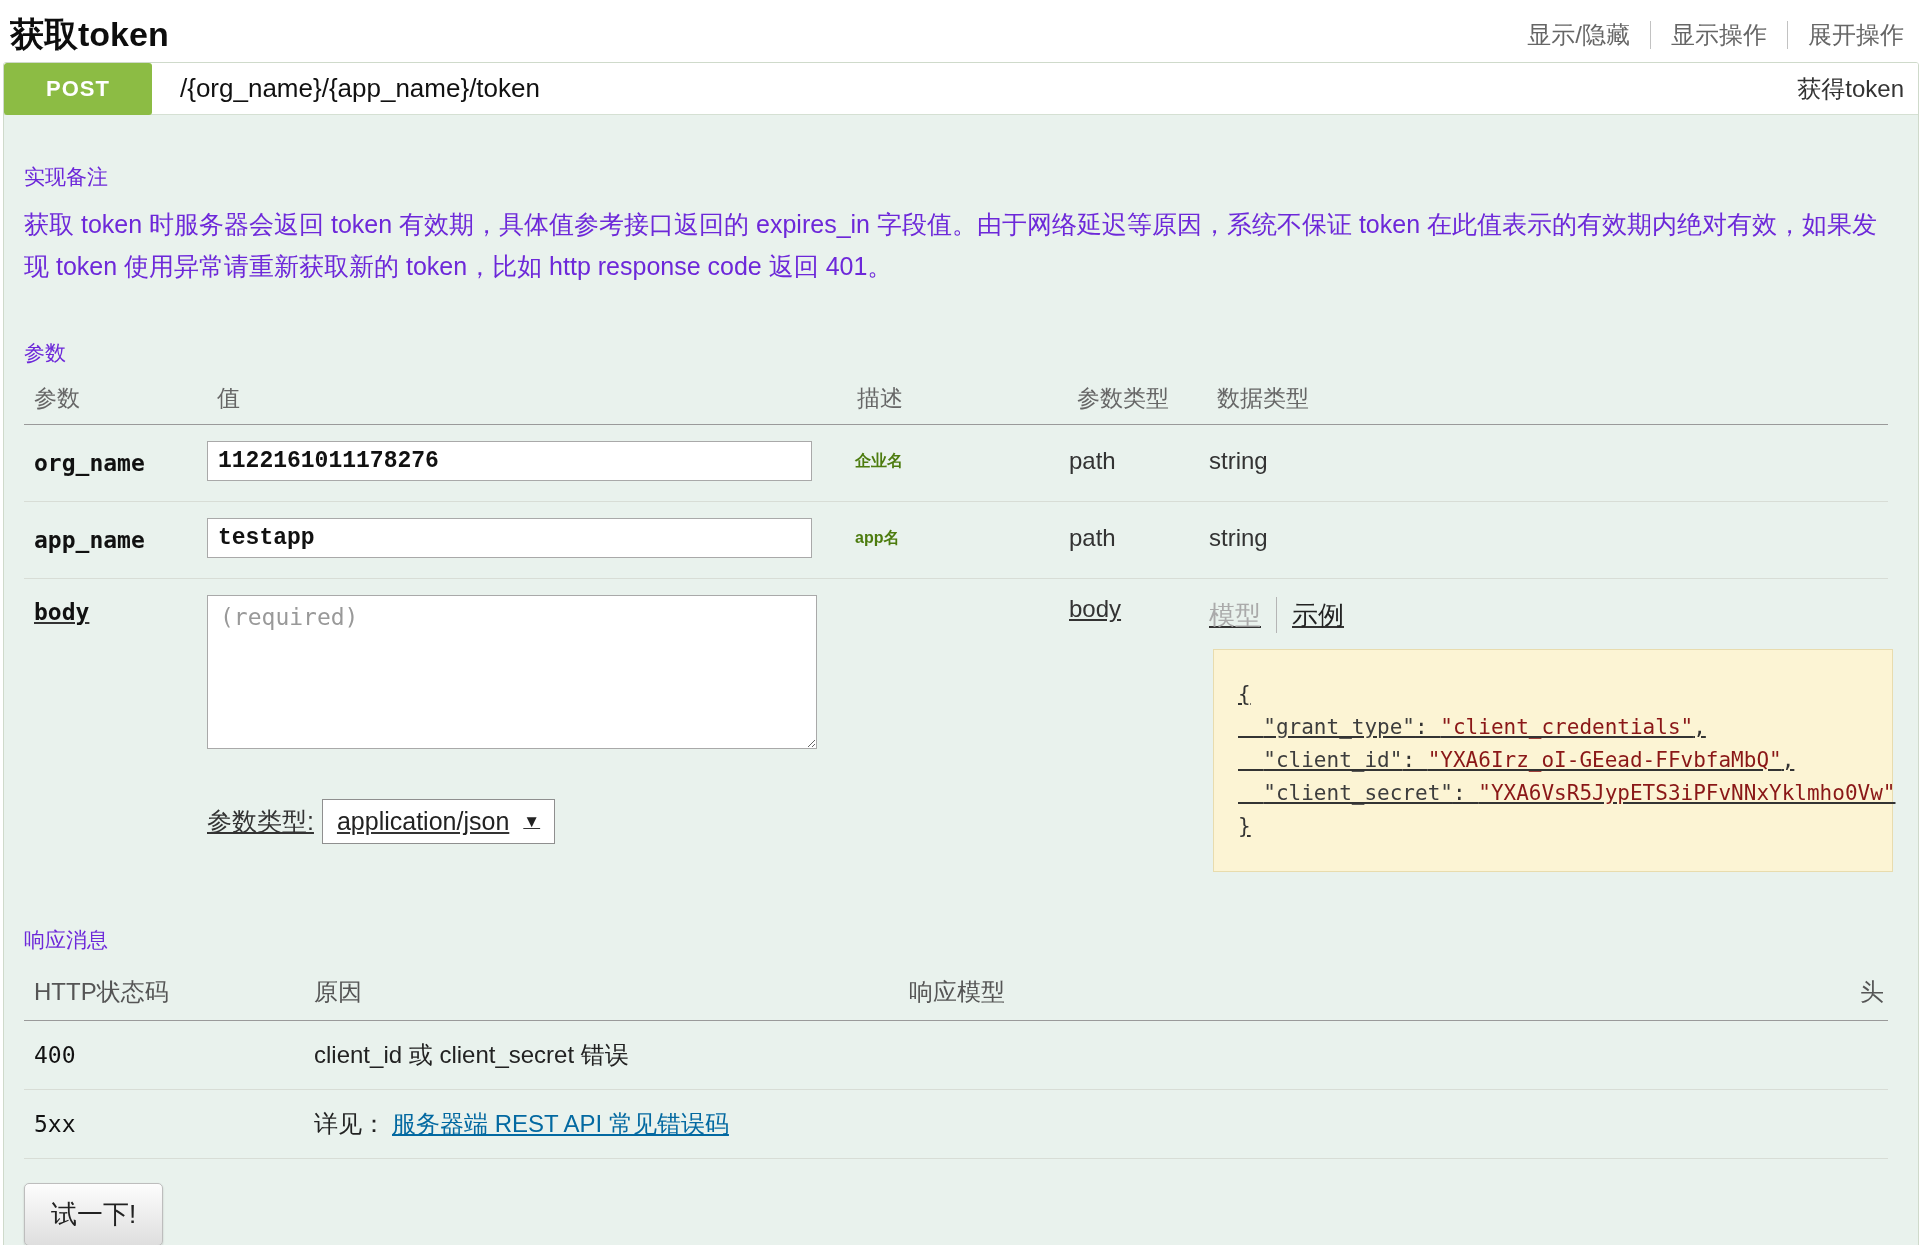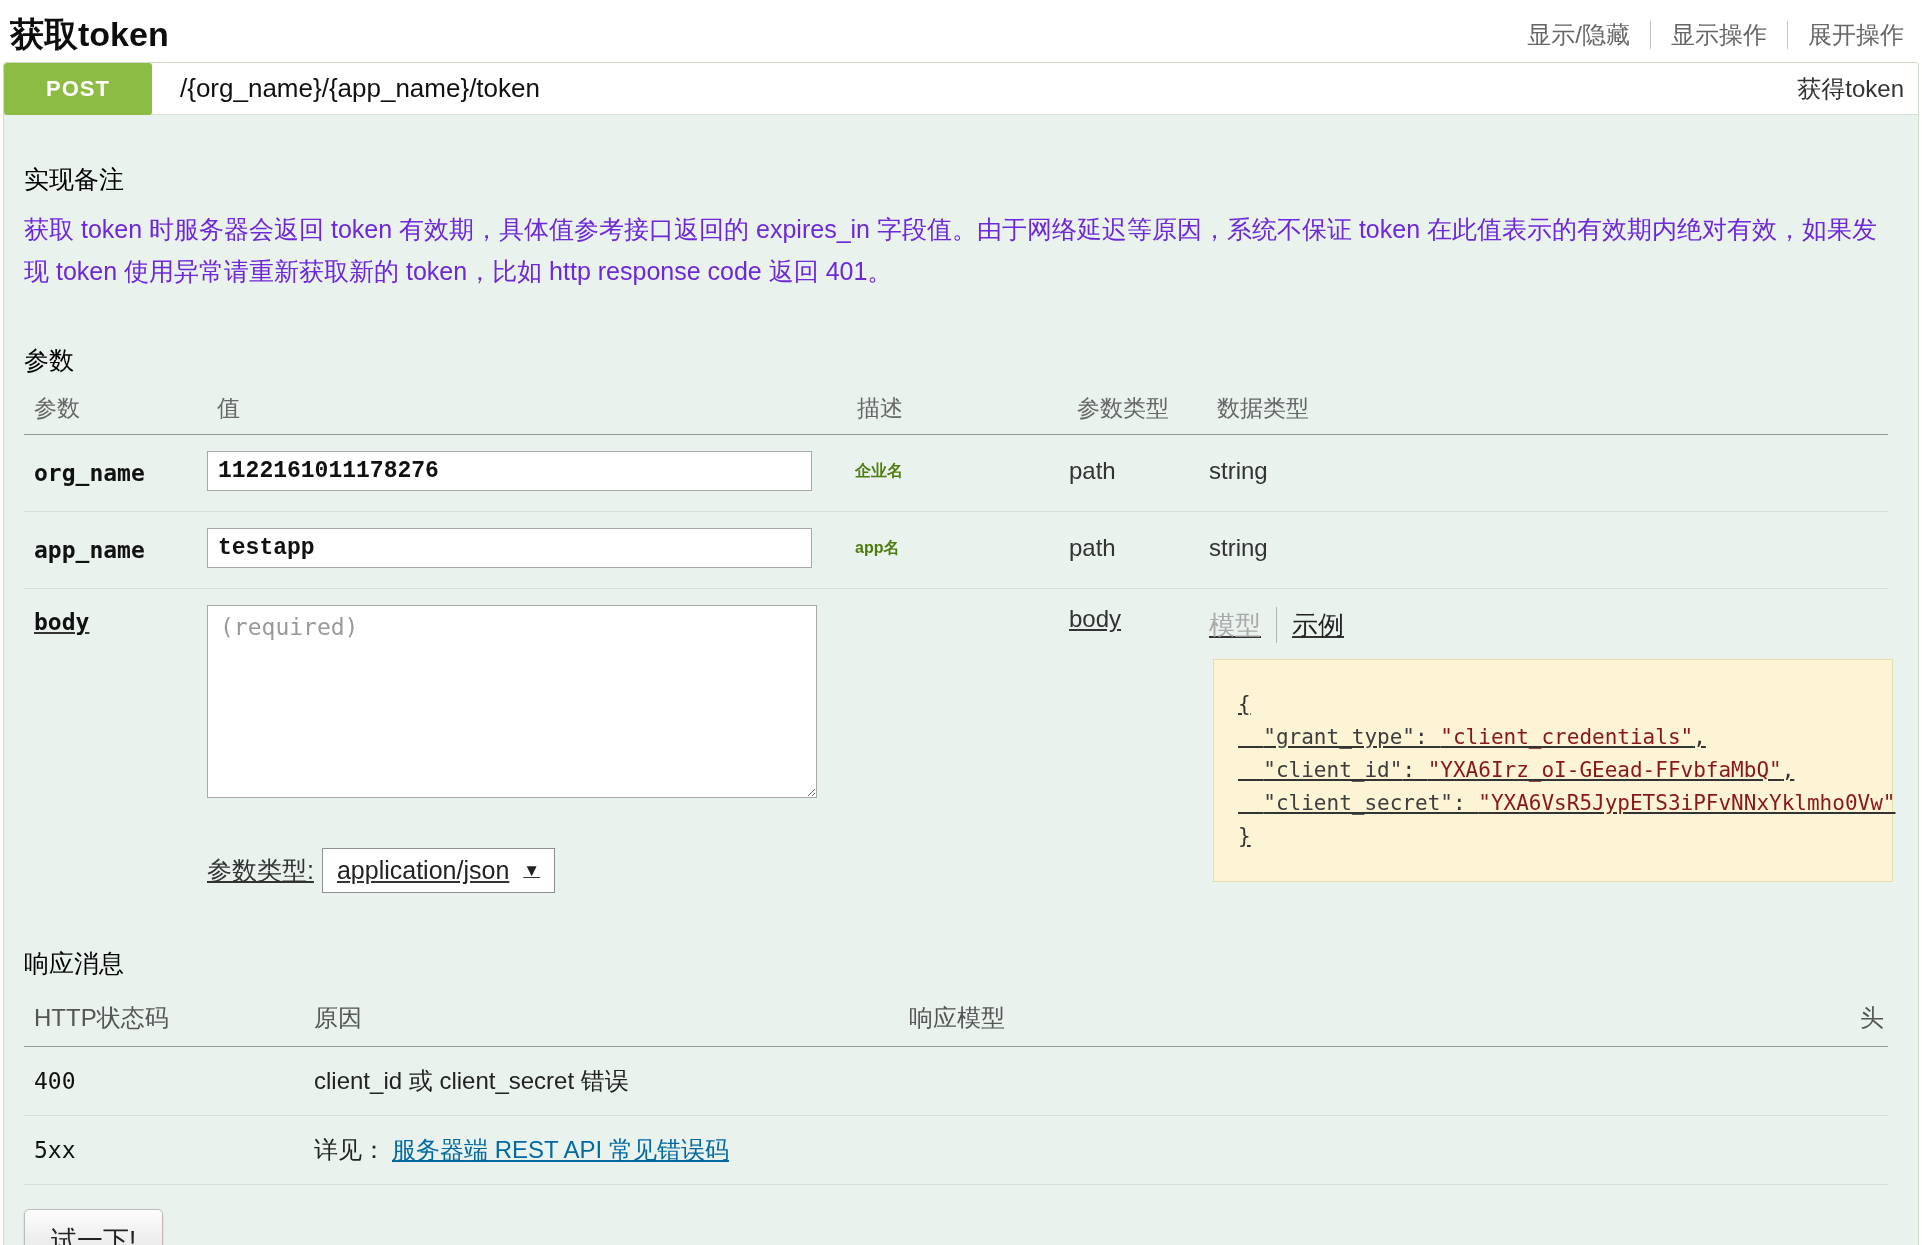--- a/index.html
+++ b/index.html
@@ -23,36 +23,36 @@
   .method-btn { width:148px; height:52px; background:#8cbc44; color:#fff;
                 font-size:22px; font-weight:700; letter-spacing:1px;
                 display:flex; align-items:center; justify-content:center;
                 border:none; border-radius:3px; cursor:pointer;
                 font-family:"Liberation Sans",sans-serif; }
   .ep-path { margin-left:28px; font-size:26px; color:#111; text-decoration:none; cursor:pointer; }
   .ep-nick { margin-left:auto; margin-right:14px; font-size:24px; color:#333;
              text-decoration:none; cursor:pointer; }
   
   .ep-content { background:#e9f2ed; padding:48px 30px 30px 20px; min-height:1129px; }
-  .section-h { color:#000000; font-size:25px; font-weight:400; margin:0; }
+  .section-h { color:#6d28d9; font-size:21px; font-weight:400; margin:0; }
   .notes-text { font-size:25px; line-height:42px; color:#6d28d9; margin-top:12px; max-width:1866px; }
   .params-h { margin-top:52px; }
   
   .ptable { margin-top:16px; }
   .pgrid { display:grid; grid-template-columns:183px 640px 220px 140px 1fr; }
   .phead { color:#666; font-size:23px; padding-bottom:10px; border-bottom:1px solid #9a9a9a; }
   .phead > div { padding-left:10px; }
   .prow { padding:16px 0 20px 0; border-bottom:1px solid #d8ddd6; align-items:center; }
   .prow.body-row { align-items:start; border-bottom:none;text-decoration:underline; }
   .pname { font-family:"DejaVu Sans Mono","Liberation Mono",monospace;
            font-weight:700; font-size:23px; color:#111; padding-left:10px; padding-top:4px; }
   .pvalue input { width:605px; height:40px; border:1px solid #a9a9a9; background:#fff;
                   font-size:23px; font-weight:700; color:#111; padding:2px 10px;
                   font-family:Liberation Mono, monospace; }
-  .pvalue textarea { width:610px; height:193px; border:1px solid #a9a9a9; background:#fff;
+  .pvalue textarea { width:610px; height:154px; border:1px solid #a9a9a9; background:#fff;
                      font-family:"DejaVu Sans Mono","Liberation Mono",monospace;
                      font-size:23px; color:#333; padding:8px 12px; resize:both; }
   .pvalue textarea::placeholder { color:#999; }
   .pdesc { font-size:16px; font-weight:700; color:#4d7c0f; padding-left:8px; }
   .ptype, .dtype { font-size:24px; color:#333; padding-left:2px; }
   .ctype-row { margin-top:46px; display:flex; align-items:center; font-size:25px; color:#333; }
   .select-box { margin-left:8px; border:1px solid #8f8f8f; background:#fff; cursor:pointer;
                 padding:7px 14px; font-size:25px; color:#222; display:flex; align-items:center; }
   .select-box .arrow { font-size:17px; margin-left:14px; color:#222; }
   

